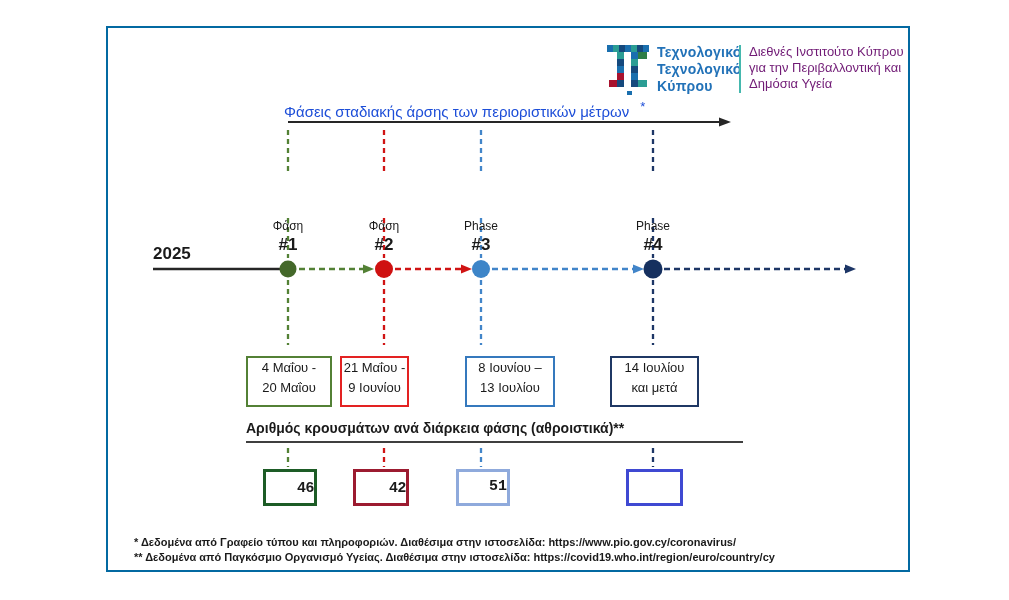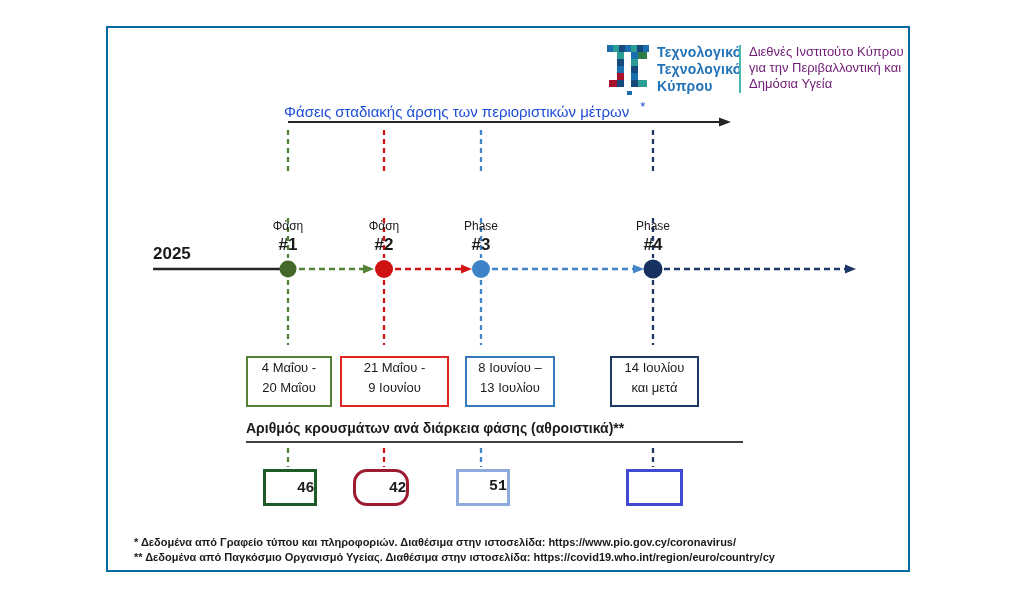--- a/index.html
+++ b/index.html
@@ -159,40 +159,40 @@
       <div class="pword">Phase</div>
       <div class="pnum">#4</div>
     </div>
 
     <div class="year-label">2025</div>
 
     <div class="datebox" style="left: 138px; width: 86px; border-color: rgb(83, 129, 53);">
       <div>4 Μαΐου -</div>
       <div>20 Μαΐου</div>
     </div>
-    <div class="datebox" style="left: 232px; width: 109px; border-color: rgb(227, 34, 34);">
+    <div class="datebox" style="left: 232px; width: 69px; border-color: rgb(227, 34, 34);">
       <div>21 Μαΐου -</div>
       <div>9 Ιουνίου</div>
     </div>
     <div class="datebox" style="left: 329px; width: 90px; border-color: rgb(53, 121, 189); margin-left: 28px;">
       <div>8 Ιουνίου –</div>
       <div>13 Ιουλίου</div>
     </div>
     <div class="datebox" style="left: 502px; width: 89px; border-color: rgb(31, 56, 100);">
       <div>14 Ιουλίου</div>
       <div>και μετά</div>
     </div>
 
     <div class="cases-title">Αριθμός κρουσμάτων ανά διάρκεια φάσης (αθροιστικά)**</div>
     <div class="cases-underline"></div>
 
     <div class="countbox" style="left: 155px; width: 54px; border-color: rgb(29, 92, 38);">
       <span>46</span>
     </div>
-    <div class="countbox" style="left: 245px; width: 56px; border-color: rgb(156, 27, 48); border-radius: 14px;">
+    <div class="countbox" style="left: 245px; width: 56px; border-color: rgb(156, 27, 48);">
       <span>42</span>
     </div>
     <div class="countbox" style="left: 348px; width: 54px; border-color: rgb(143, 170, 220); font-family: Liberation Mono, monospace;">
       <span>51</span>
     </div>
     <div class="countbox" style="left: 518px; width: 57px; border-color: rgb(63, 73, 210);">
       <span></span>
     </div>
 
     <div class="footnotes">

